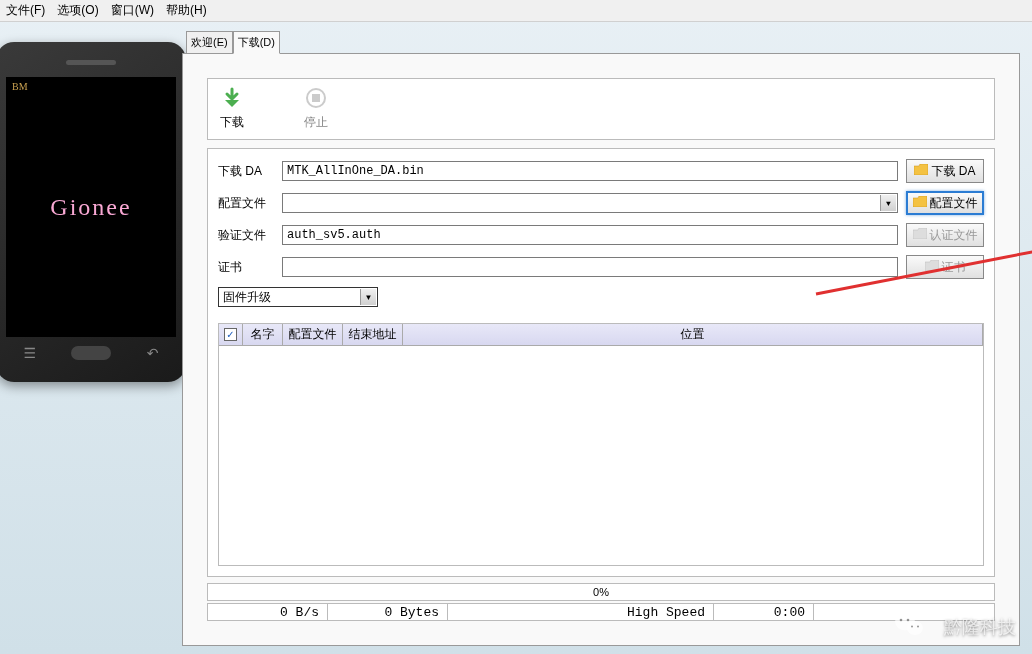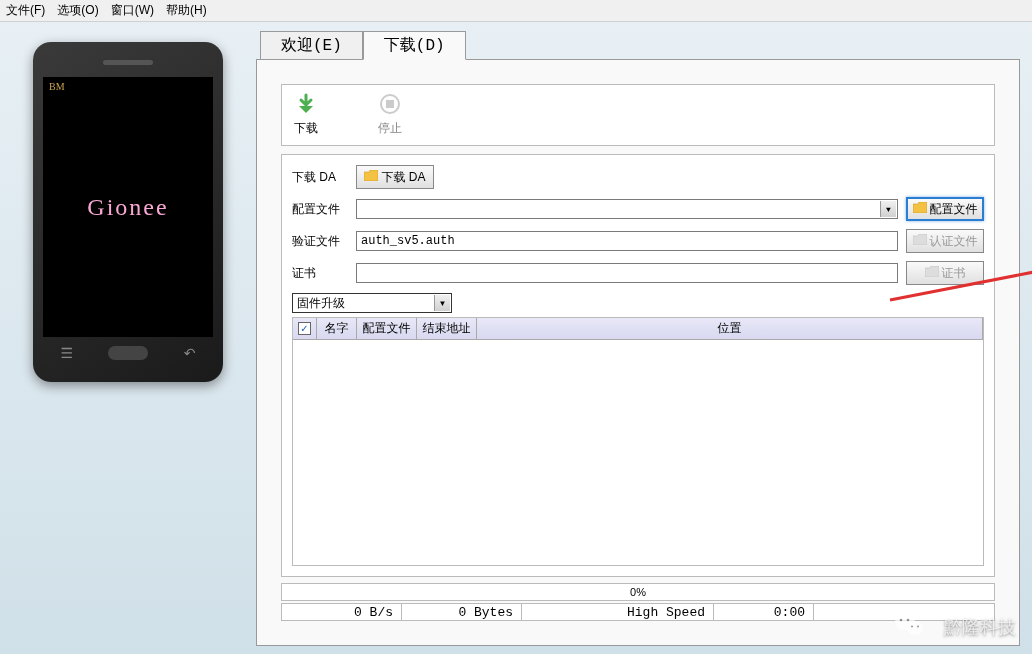--- a/index.html
+++ b/index.html
@@ -21,21 +21,21 @@
       height: 22px;
       align-items: center;
     }
     .menubar span { cursor: default; }
     .main-area {
       display: flex;
       height: calc(100% - 22px);
       position: relative;
     }
     .left-panel {
-      width: 256px;
+      width: 182px;
       padding: 20px 10px;
       display: flex;
       justify-content: center;
       align-items: flex-start;
     }
     .phone {
       width: 190px;
       height: 340px;
       background: linear-gradient(145deg, #3a3a3a, #1a1a1a);
       border-radius: 18px;
@@ -98,26 +98,25 @@
     }
     .tabs {
       display: flex;
       margin-left: 4px;
       position: relative;
       z-index: 1;
     }
     .tab {
       border: 1px solid #999;
       background: #f0f0f0;
-      padding: 3px 20px;
-      font-size: 16px;
+      padding: 3px 4px;
+      font-size: 11px;
       cursor: default;
       position: relative;
       top: 1px;
-      font-family: Liberation Mono, monospace;
     }
     .tab.active {
       background: #f9f9f9;
       border-bottom: 1px solid #f9f9f9;
     }
     .tab:not(.active) {
       background: #f0f0f0;
     }
     .content-box {
       border: 1px solid #999;
@@ -211,21 +210,21 @@
       width: 14px;
       height: 11px;
       display: inline-block;
     }
     .action-select {
       width: 160px;
       border: 1px solid #333;
       height: 20px;
       padding: 0 4px;
       font-size: 12px;
-      margin-bottom: 4px;
+      margin-bottom: 16px;
       position: relative;
       background: #fff;
       display: flex;
       align-items: center;
     }
     .table-area {
       flex: 1;
       border: 1px solid #bbb;
       background: #fff;
       display: flex;
@@ -366,20 +365,21 @@
               <rect x="7" y="7" width="8" height="8" fill="#999"></rect>
             </svg>
           </span>
           <span>停止</span>
         </div>
       </div>
 
       <div class="form-section">
         <div class="form-row">
           <div class="form-label">下载 DA</div>
+          <input class="form-input" value="MTK_AllInOne_DA.bin" style="">
           <div class="form-button">
             <span>
               <svg class="folder-icon" viewBox="0 0 14 11">
                   <path d="M0 2 L5 2 L6 0 L14 0 L14 11 L0 11 Z" fill="#f4c242" stroke="#c89020" stroke-width="0.5"></path>
                 </svg>
             </span>
             <span>下载 DA</span>
           </div>
         </div>
         <div class="form-row">

